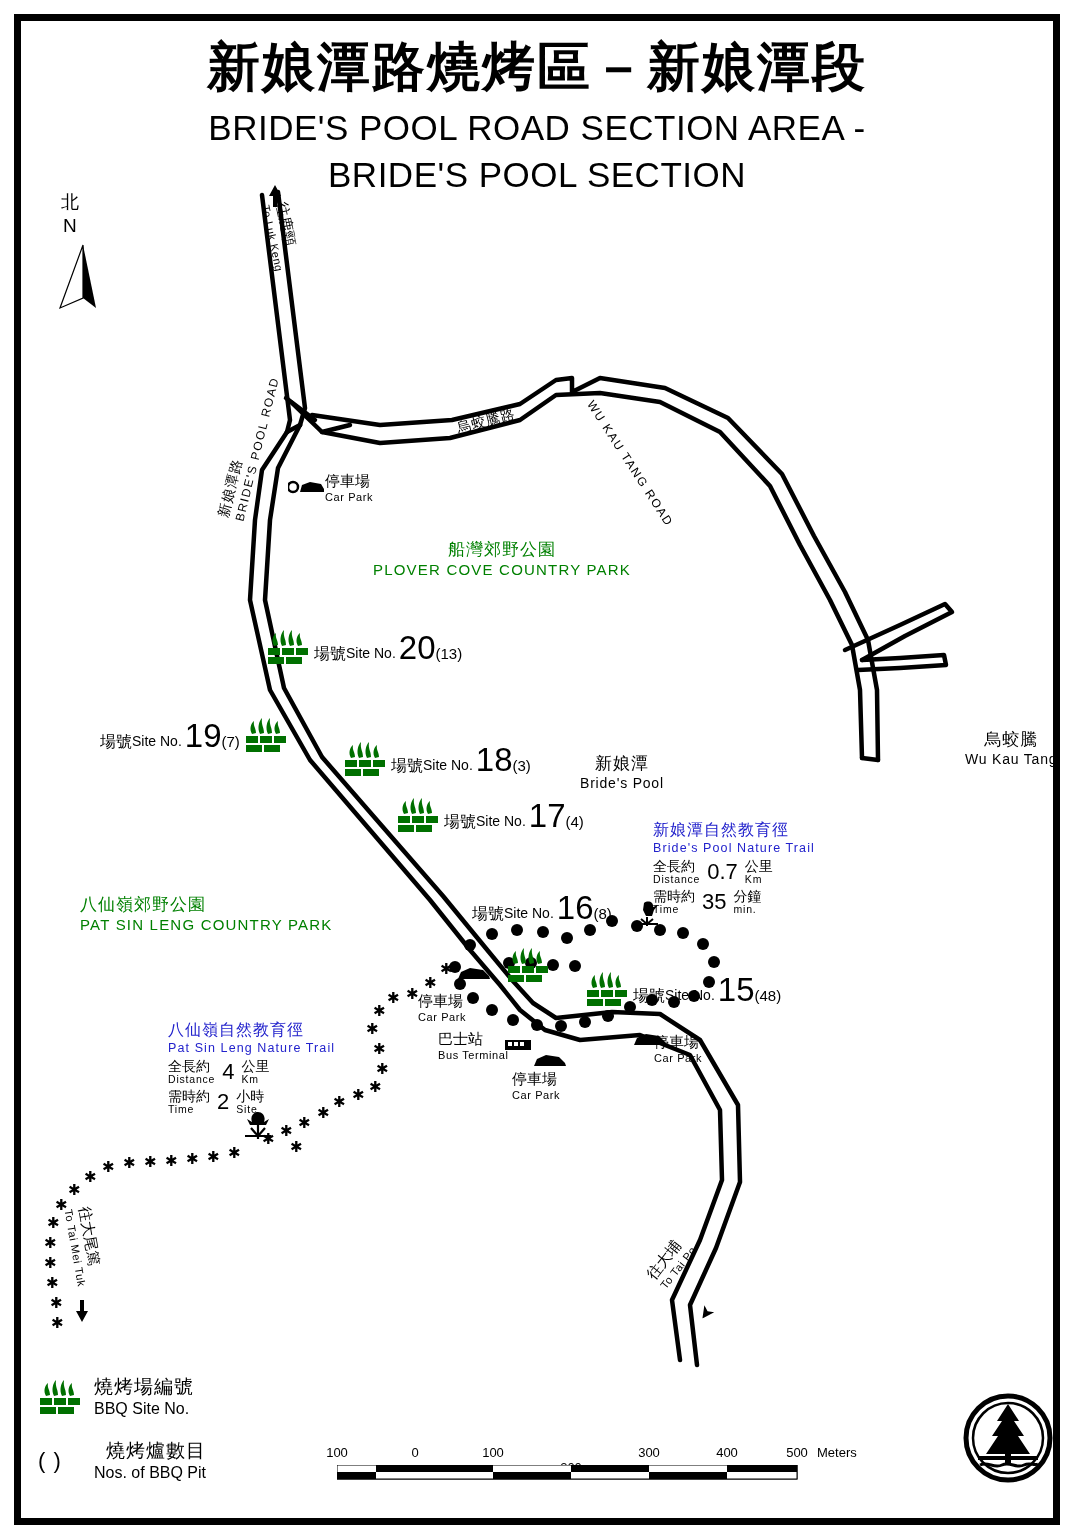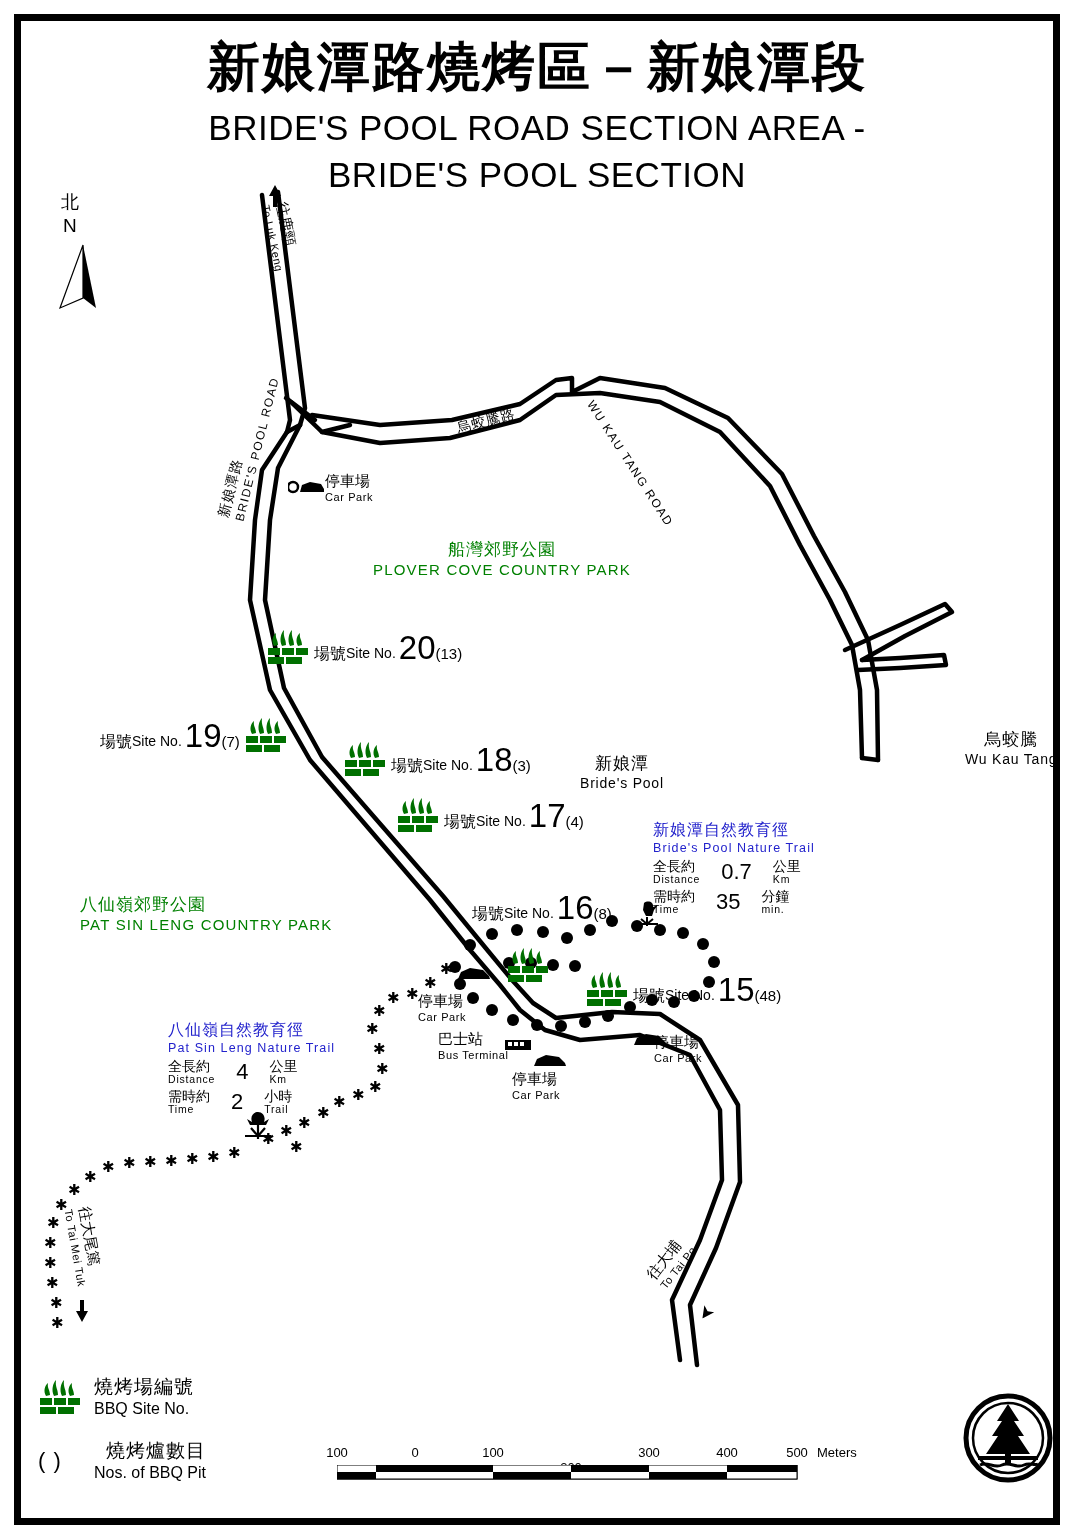--- a/index.html
+++ b/index.html
@@ -18,21 +18,21 @@
   .site-wrap{position:absolute;display:flex;align-items:center;gap:4px;}
   .site-txt{display:flex;align-items:baseline;white-space:nowrap;}
   .site-stack{display:flex;flex-direction:row;align-items:flex-start;line-height:1;margin-right:3px;}
   .site-cn{font-size:16px;color:#000;}
   .site-en{font-size:14px;color:#000;}
   .site-num{font-size:33px;color:#000;line-height:.9;}
   .site-pit{font-size:15px;color:#000;}
   .trailbox{position:absolute;white-space:nowrap;}
   .trail-cn{font-size:16px;color:#2222cc;letter-spacing:1px;}
   .trail-en{font-size:12.5px;color:#2222cc;letter-spacing:1.1px;}
-  .trow{display:flex;align-items:center;gap:21px;margin-top:4px;}
+  .trow{display:flex;align-items:center;gap:7px;margin-top:4px;}
   .tstack{display:flex;flex-direction:column;line-height:1.05;}
   .tlab-cn{font-size:14px;color:#000;}
   .tlab-en{font-size:10.5px;color:#000;letter-spacing:.8px;}
   .tval{font-size:22px;color:#000;}
   .pool-cn{font-size:17px;color:#000;white-space:nowrap;letter-spacing:1px;}
   .pool-en{font-size:14px;color:#000;white-space:nowrap;letter-spacing:.8px;}
   .lg-cn{font-size:19px;color:#000;white-space:nowrap;letter-spacing:1px;text-align:right;}
   .lg-en{font-size:16px;color:#000;white-space:nowrap;}
   .sc-num{font-size:13px;color:#000;position:absolute;transform:translateX(-50%);}
   .sc-unit{font-size:13px;color:#000;position:absolute;}
@@ -412,21 +412,21 @@
       </span>
     </div>
     <div class="trow">
       <span class="tstack">
         <span class="tlab-cn">需時約</span>
         <span class="tlab-en">Time</span>
       </span>
       <span class="tval">2</span>
       <span class="tstack">
         <span class="tlab-cn">小時</span>
-        <span class="tlab-en">Trail</span>
+        <span class="tlab-en">Site</span>
       </span>
     </div>
   </div>
 
   <svg class="abs" style="left:288px;top:478px;" width="38" height="18" viewBox="0 0 38 18">
     <circle cx="5" cy="9" r="5" fill="none" stroke="#000" stroke-width="2.5"></circle>
     <path d="M12,14 L14,7 L22,4 L33,6 L36,11 L36,14 Z" fill="#000"></path>
   </svg>
   <div class="abs" style="left:325px;top:472px;">
     <div class="cn">停車場</div>

